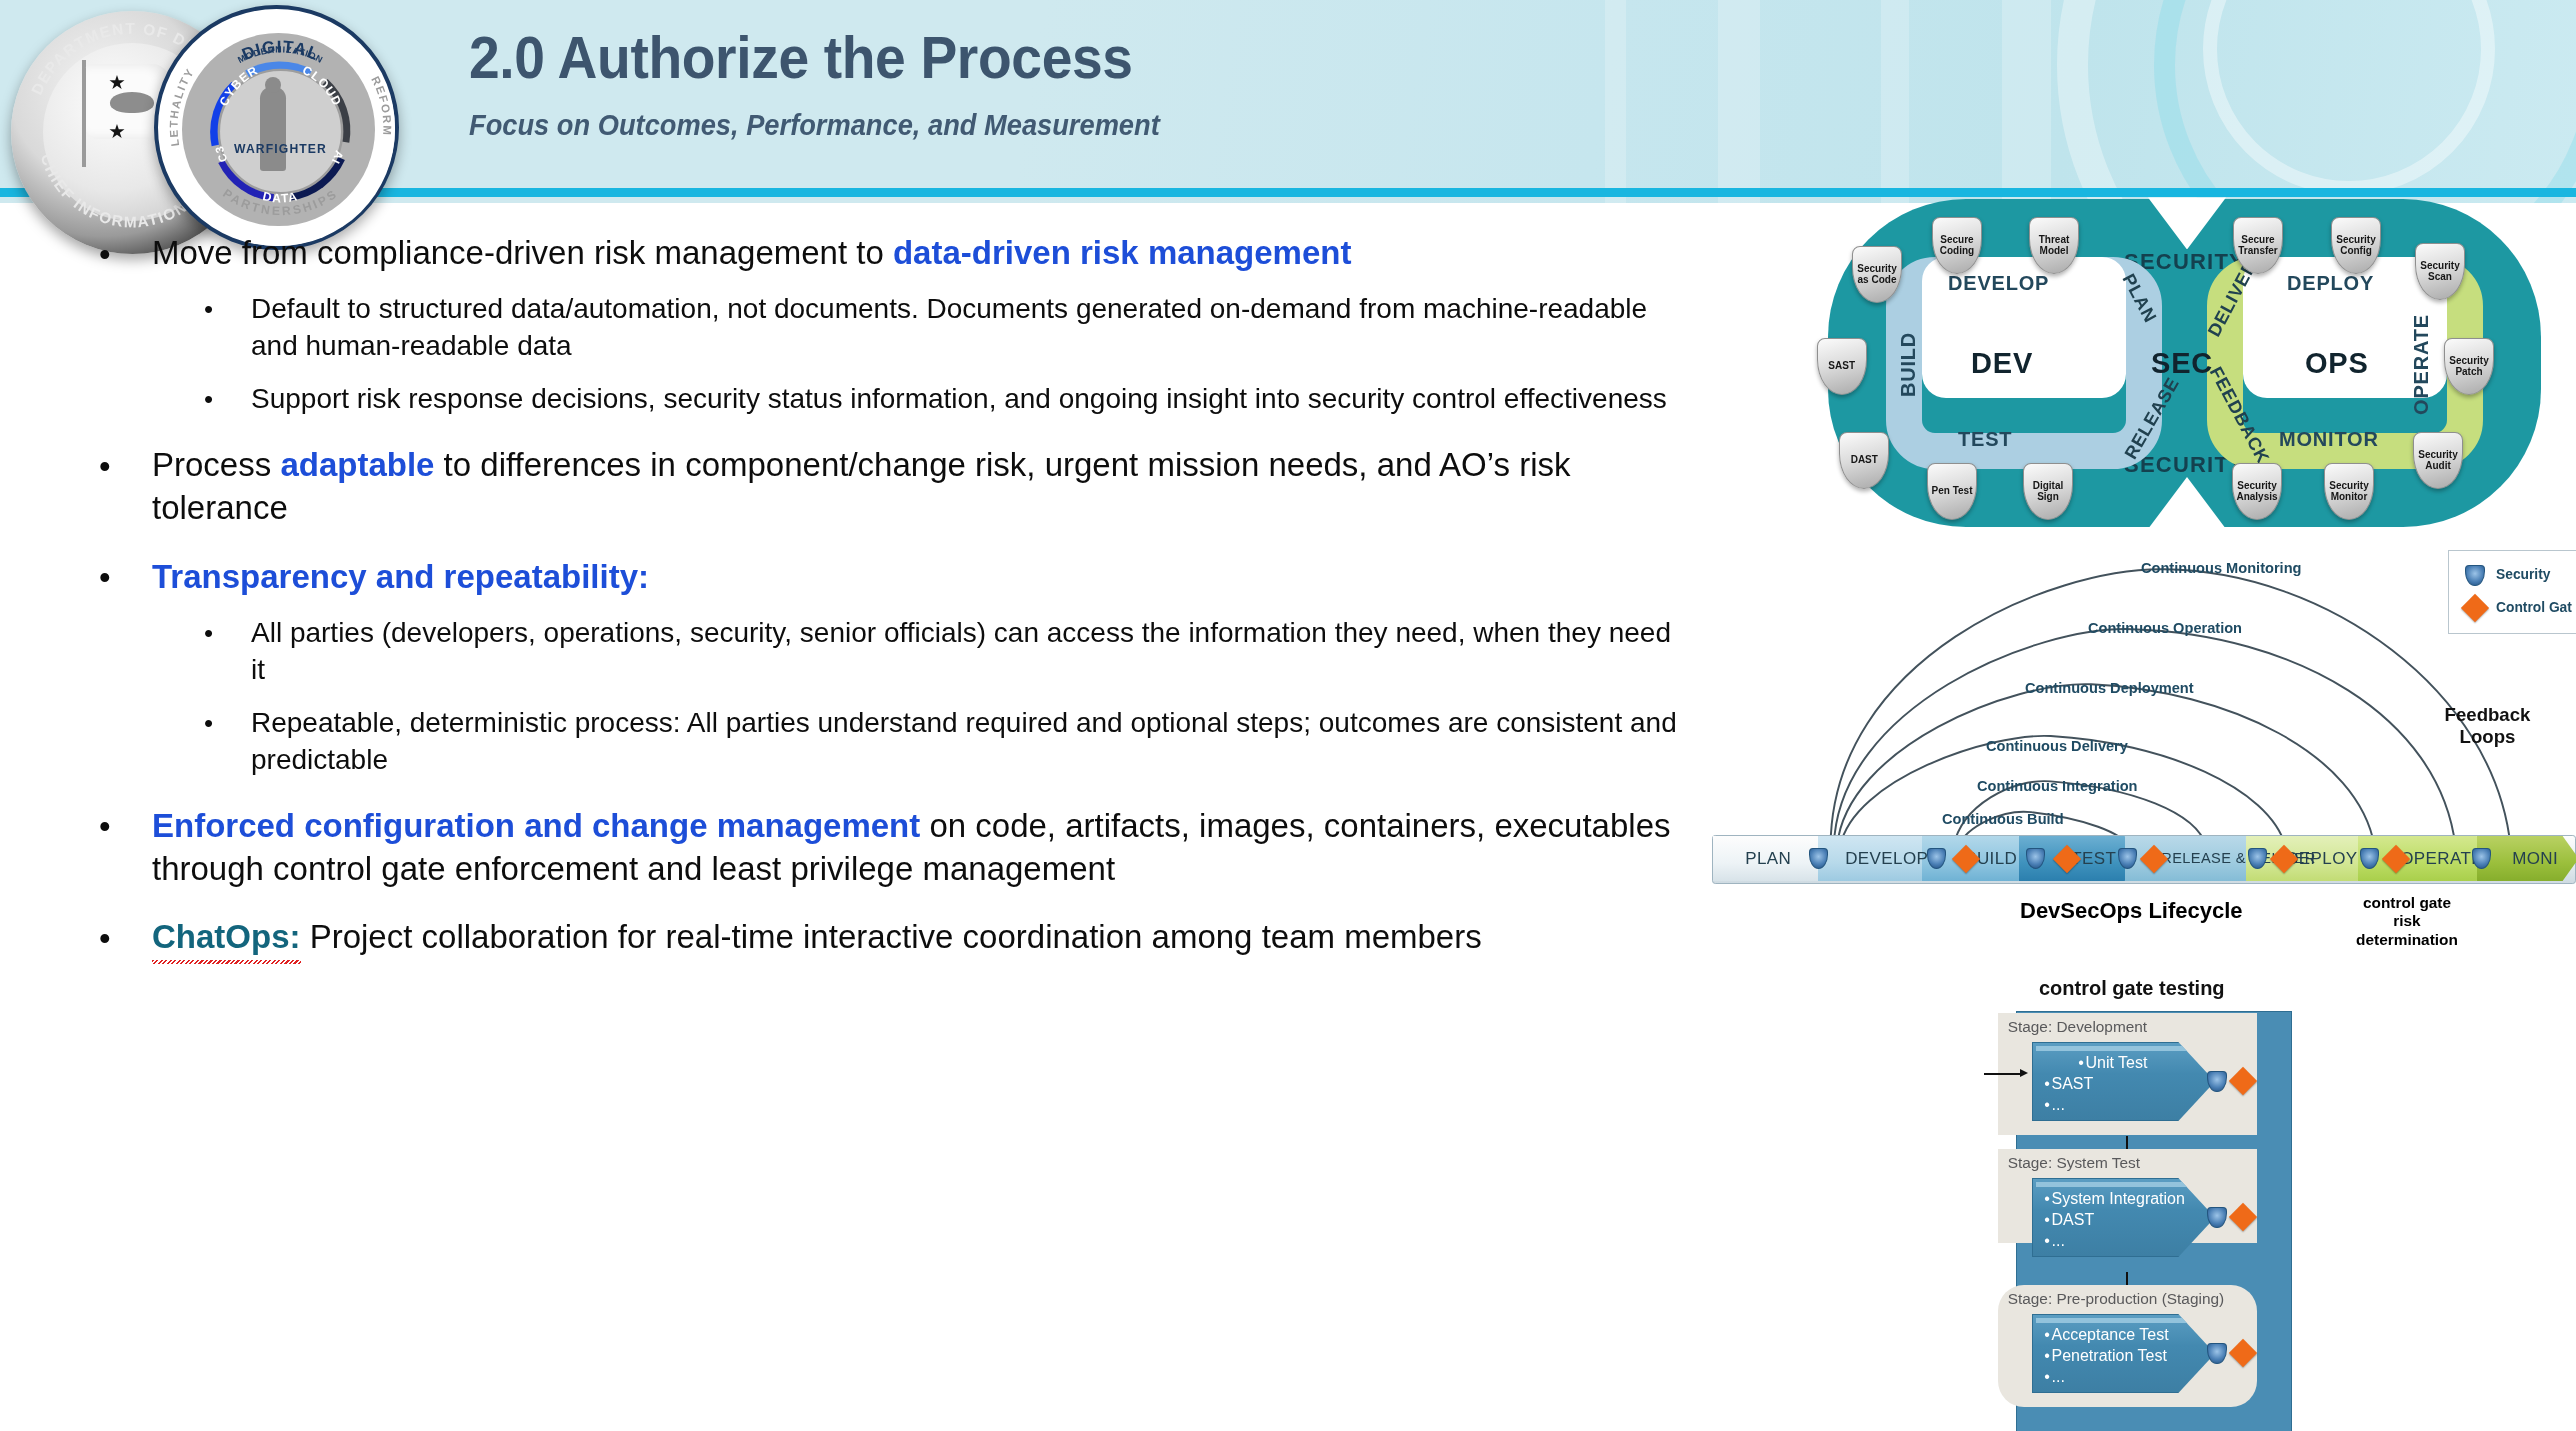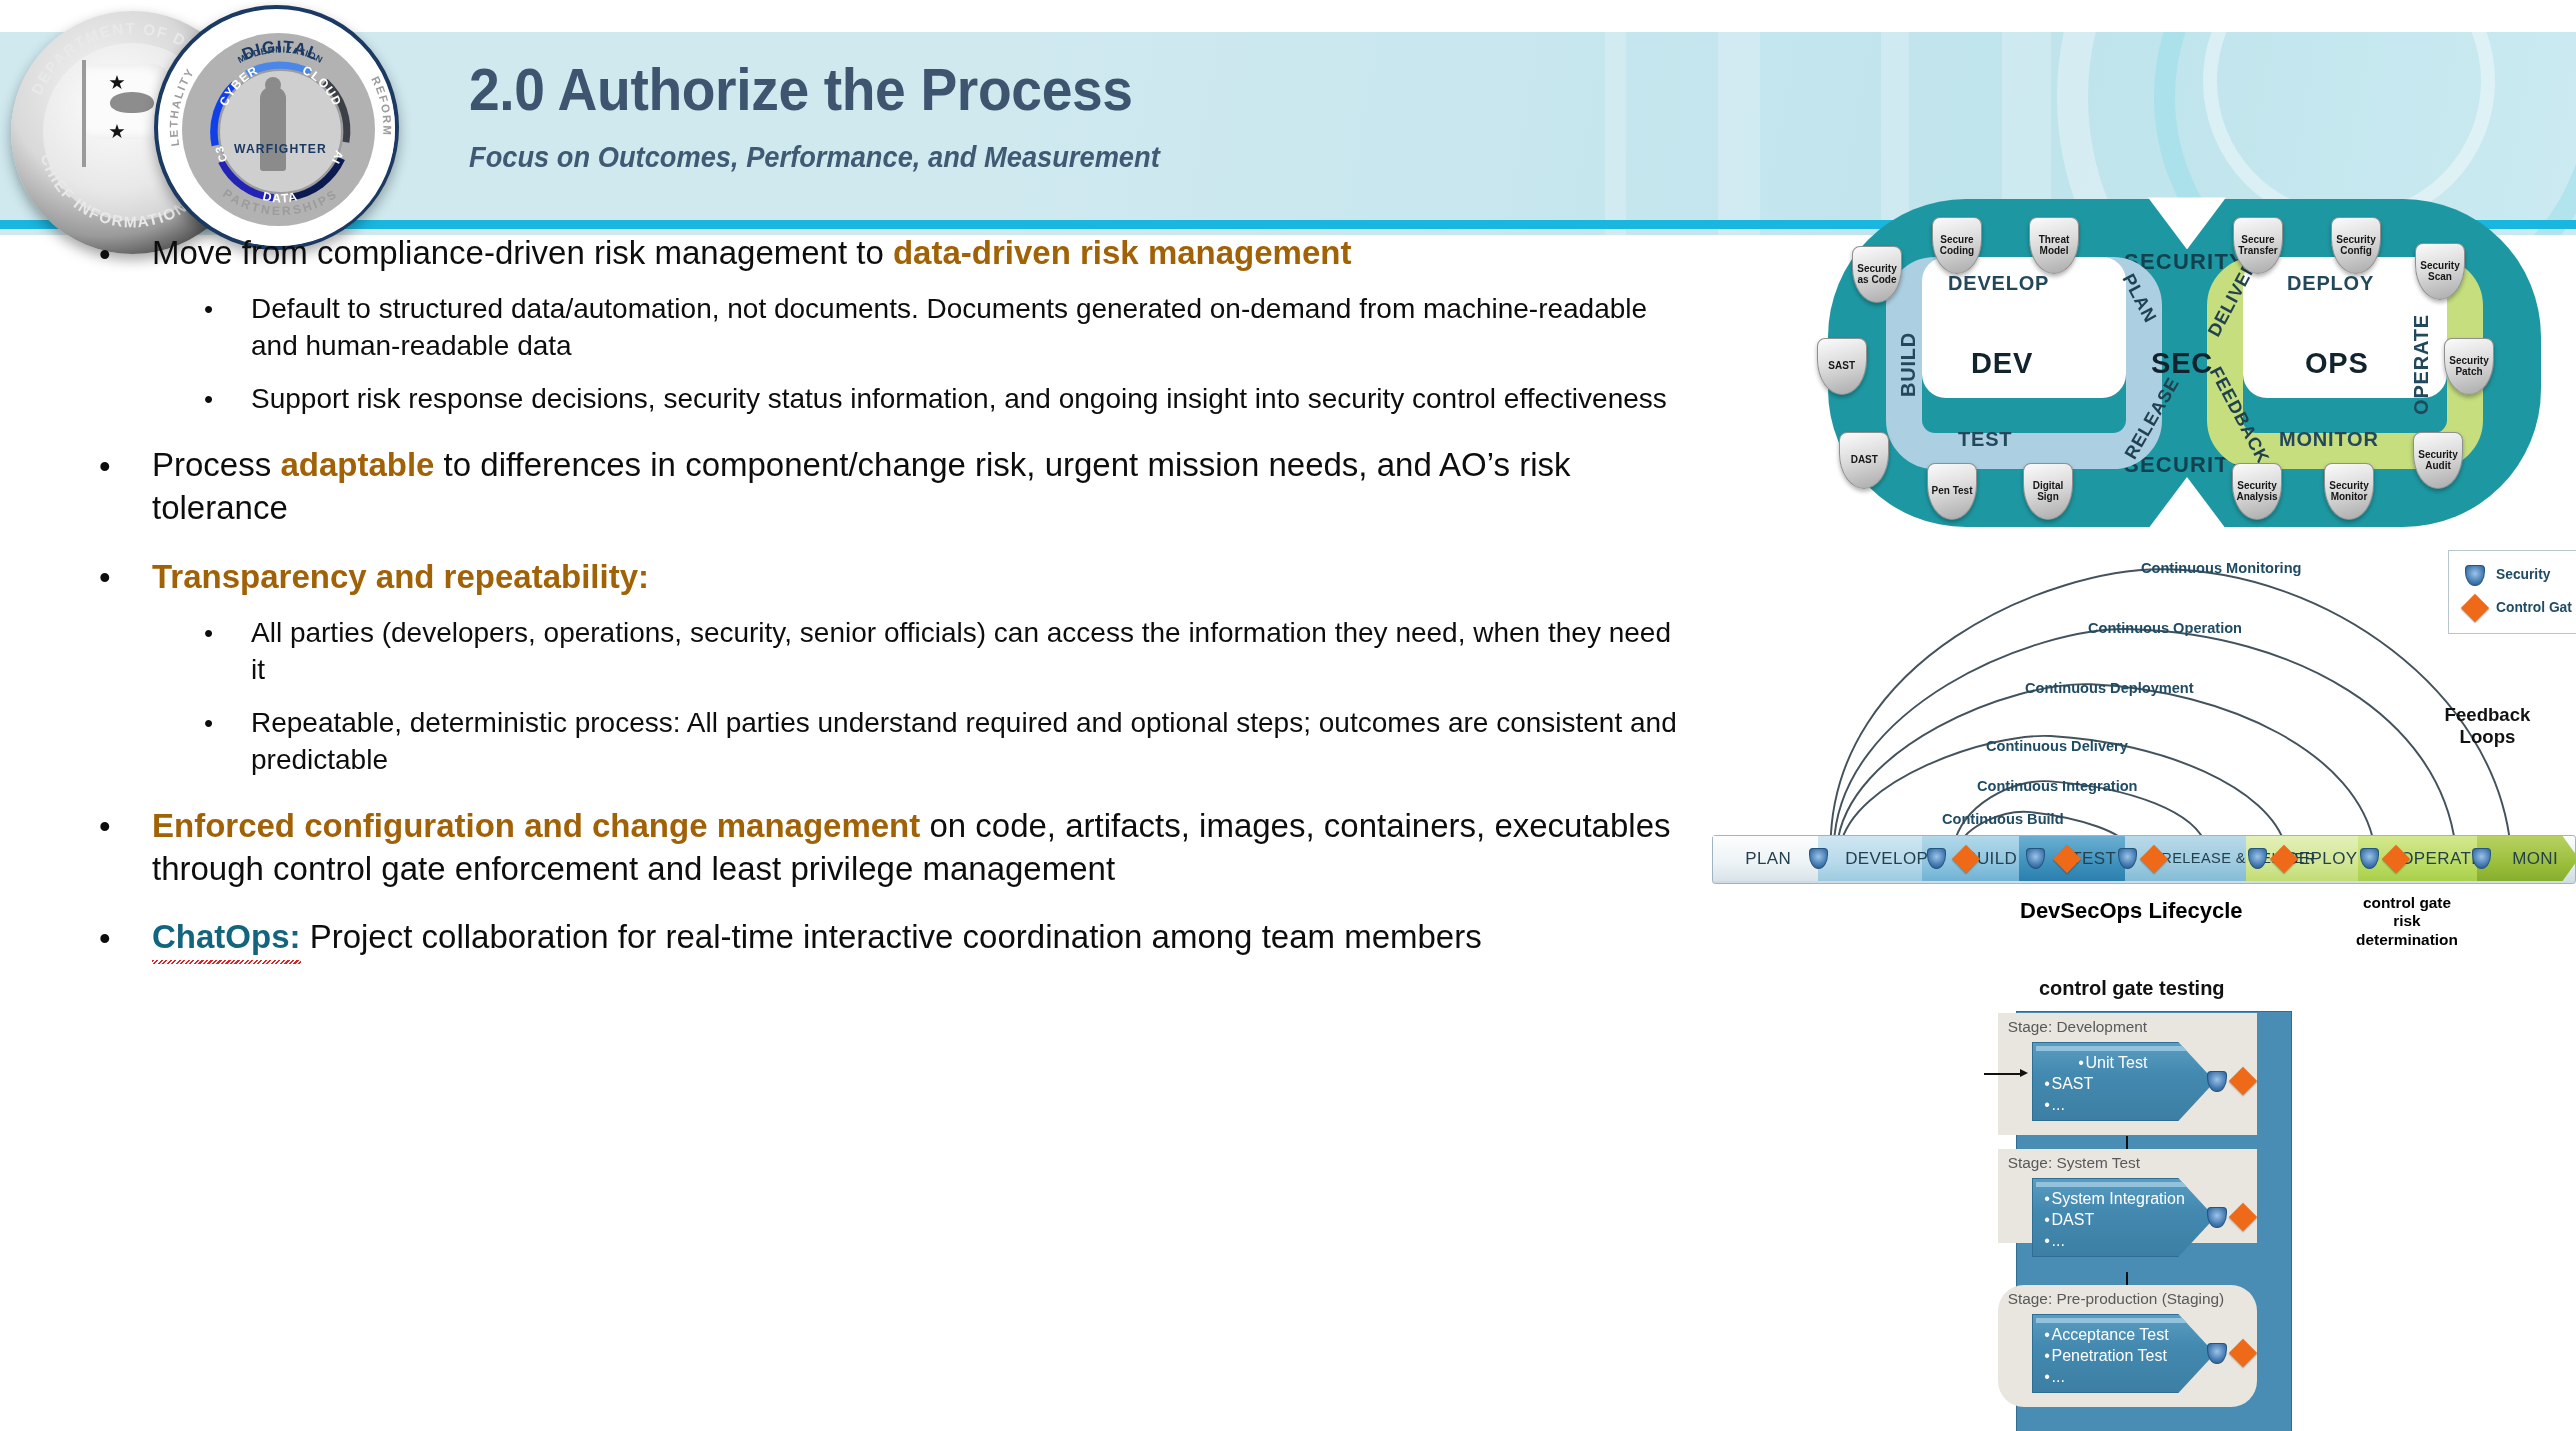--- a/index.html
+++ b/index.html
@@ -6,21 +6,20 @@
   html,body { width:2576px; height:1431px; background:#ffffff; overflow:hidden; }
   body { font-family:"Liberation Sans", sans-serif; }
 
   .slide { position:relative; width:2576px; height:1431px; background:#fff; }
 
   
   .header {
     position:absolute; left:0; top:0; width:2576px; height:203px;
     background:linear-gradient(100deg,#cfe9ef 0%,#cfe9ef 40%,#c6e6ee 62%,#bfe4ec 80%,#cbeaf1 100%);
     overflow:hidden;
-    margin-top:32px;
   }
   .hdr-watermark { position:absolute; right:-97px; top:-243px; width:616px; height:616px;
     border-radius:50%; border:31px solid rgba(255,255,255,.34); }
   .hdr-watermark2 { position:absolute; right:-32px; top:-162px; width:454px; height:454px;
     border-radius:50%; border:21px solid rgba(120,215,232,.30); }
   .hdr-watermark3 { position:absolute; right:81px; top:-97px; width:292px; height:292px;
     border-radius:50%; border:14.6px solid rgba(255,255,255,.40); }
   .hdr-streak { position:absolute; top:0; height:203px; background:rgba(255,255,255,.22); }
   .hdr-accent { position:absolute; left:0; bottom:6.5px; width:2576px; height:9px; background:#19b6e0; }
 
@@ -72,21 +71,21 @@
   .content { position:absolute; left:0; top:203px; width:1686px; height:1229px; }
   .bullet-l1 { position:relative; padding-left:152px; margin-bottom:4.9px;
     font-size:33px; line-height:1.30; color:#0d0d0d; }
   .bullet-l1 > .dot { position:absolute; left:99px; top:1.6px; font-size:33px; color:#0d0d0d; }
   .bullet-l2 { position:relative; padding-left:251px; margin-bottom:4.9px;
     font-size:28px; line-height:1.32; color:#0d0d0d; }
   .bullet-l2 > .dot { position:absolute; left:204px; top:0.8px; font-size:26px; color:#0d0d0d; }
   .gap-s { height:11.3px; }
   .gap-m { height:21px; }
   .gap-l { height:29px; }
-  .hl { color:#a16207; font-weight:bold; }
+  .hl { color:#1d4ed8; font-weight:bold; }
   .spell { color:#13657d; font-weight:bold; position:relative; display:inline-block; }
   .spell::after { content:""; position:absolute; left:0; right:0; bottom:-4.9px; height:4px;
     background-image:repeating-linear-gradient(135deg,#e02222 0 1.6px,transparent 1.6px 3.2px); }
 
   
   .infinity { position:absolute; left:1828px; top:199px; width:713px; height:328px; }
   .inf-bg { position:absolute; left:0; top:0; width:713px; height:328px;
     background:#1d98a2; border-radius:138px; }
   .inf-notch-t { position:absolute; left:320px; top:-1.6px; width:78px; height:52px; background:#fff;
     clip-path:polygon(0 0,100% 0,50% 100%); }

